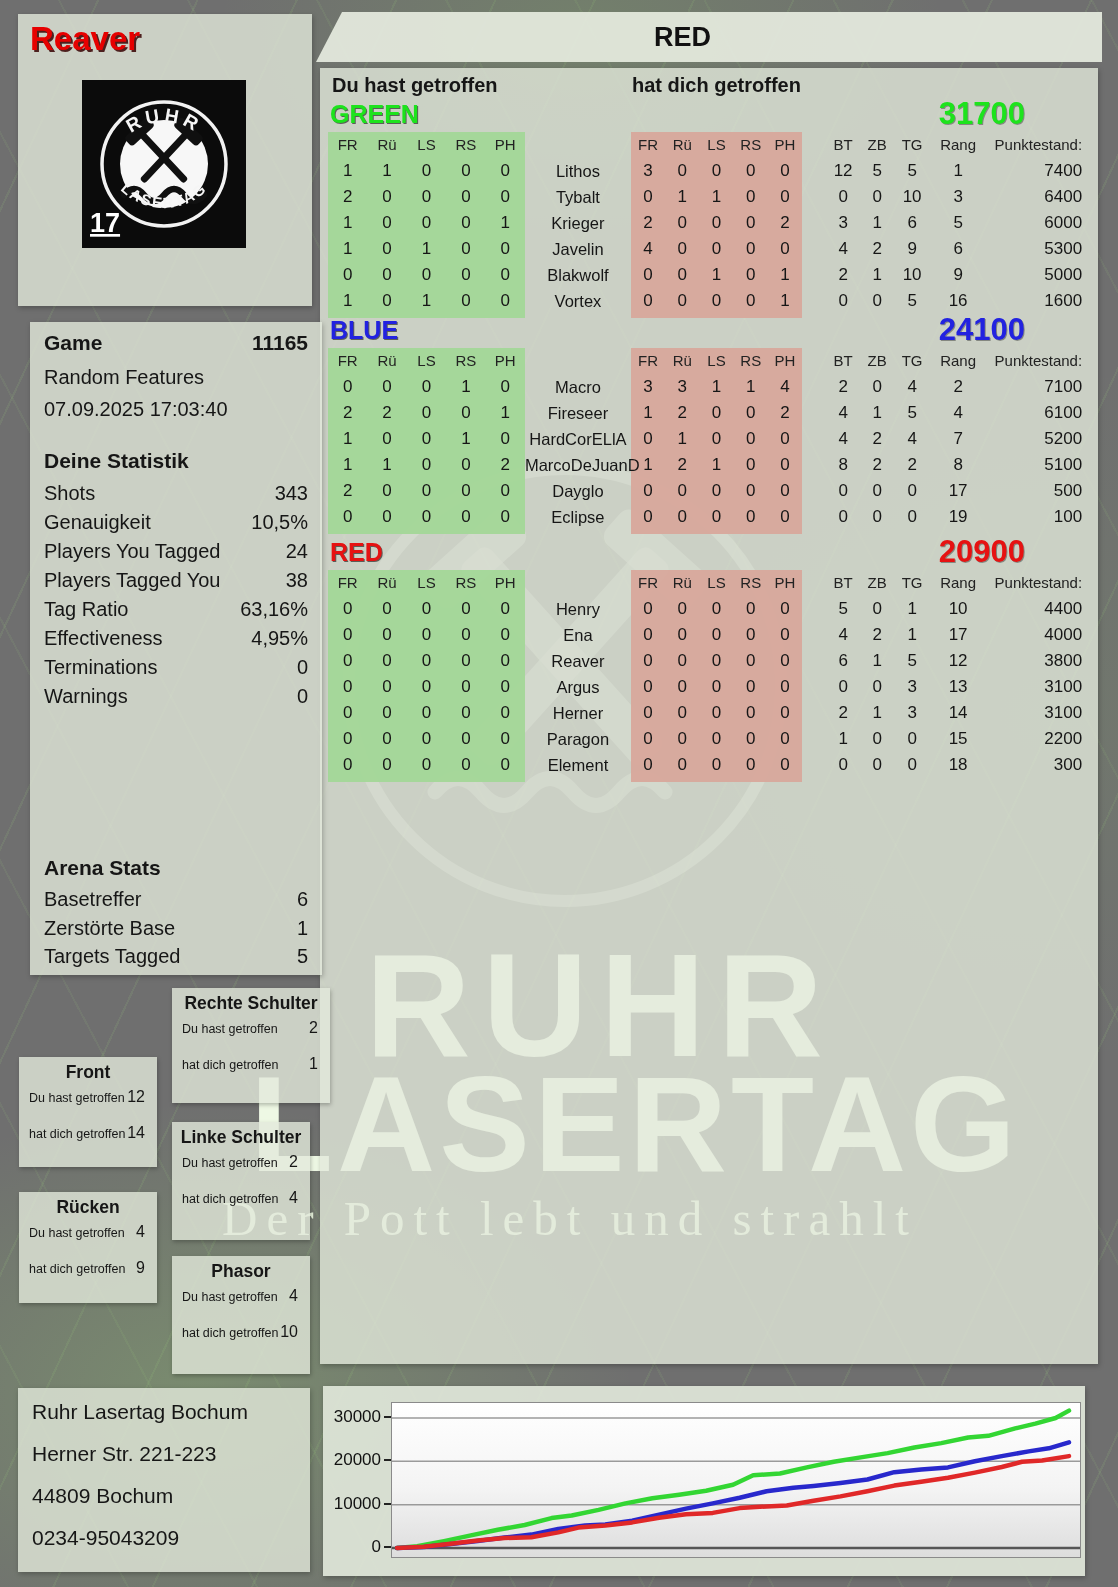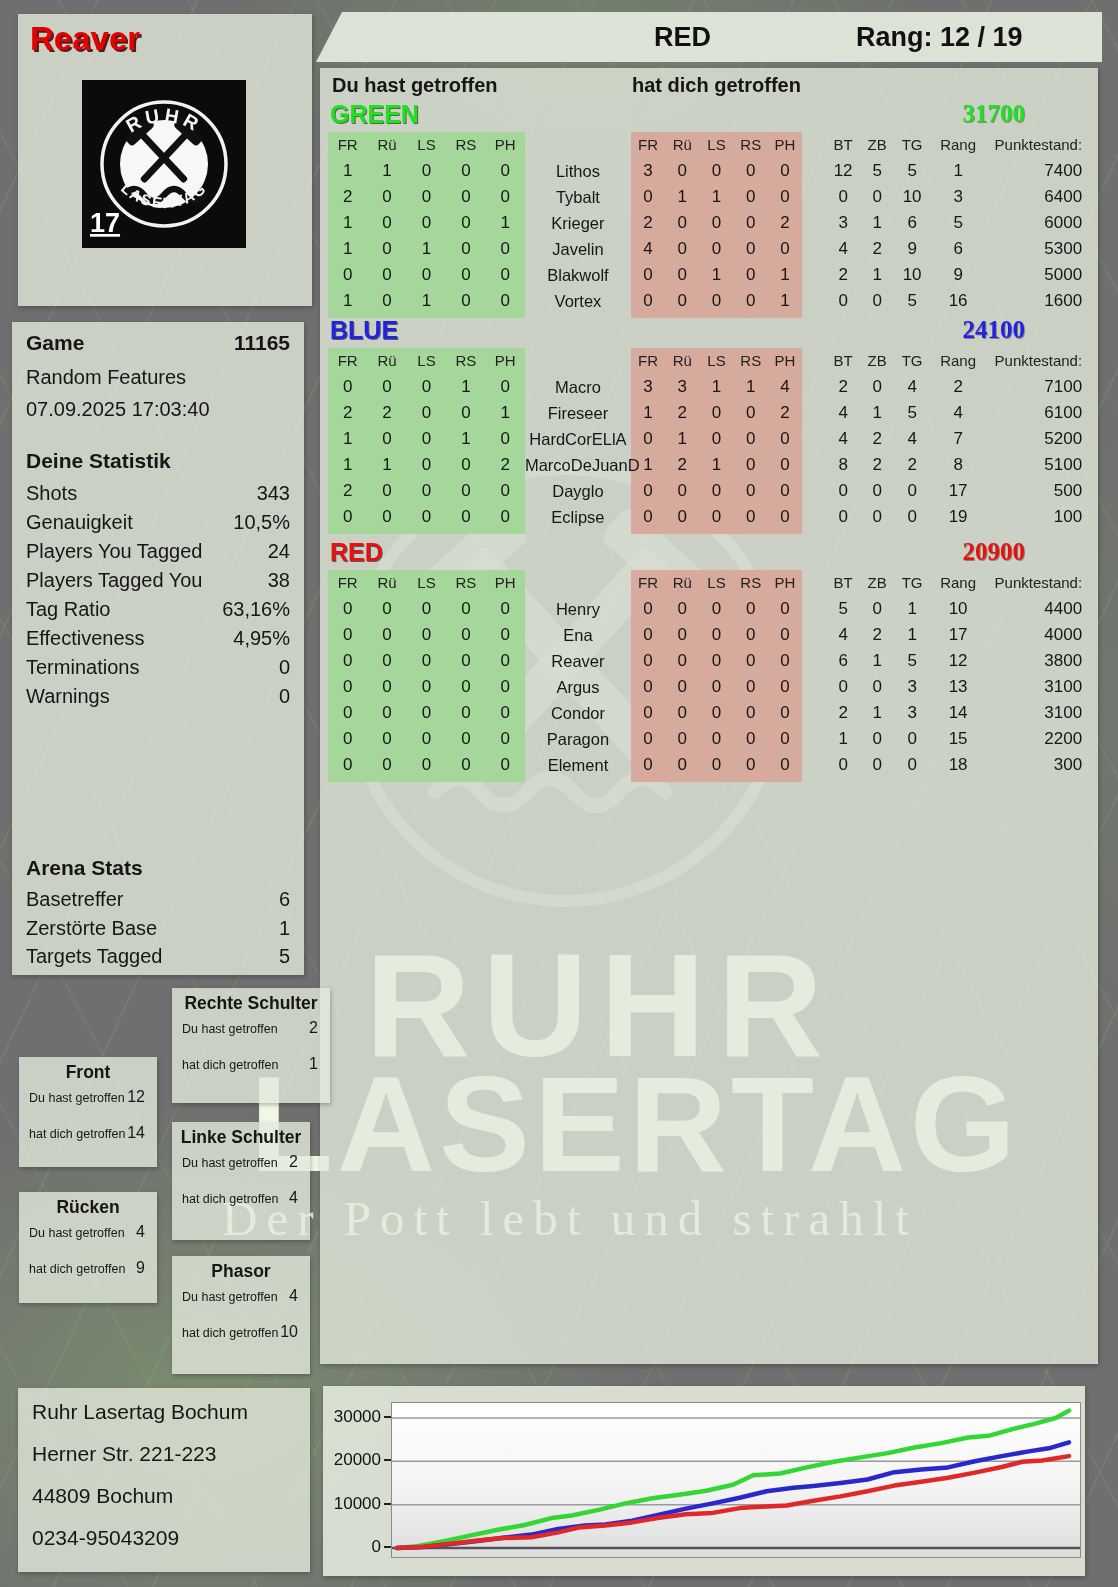--- a/index.html
+++ b/index.html
@@ -35,29 +35,29 @@
   .main{left:320px;top:68px;width:778px;height:1296px;z-index:2;}
   .sec{position:absolute;top:6px;font-size:20px;font-weight:700;}
   .sec-du{left:12px;} .sec-hat{left:312px;}
   .team{position:absolute;left:0;width:721px;}
   .blk{position:absolute;top:34px;}
   .blk.g{left:8px;width:197px;background:rgba(162,215,150,0.92);}
   .blk.r{left:311px;width:171px;background:rgba(216,166,154,0.92);}
   .thead{position:relative;height:34px;line-height:32px;}
   .tname{position:absolute;left:10px;font-size:25px;font-weight:700;
          text-shadow:1px 1px 0 rgba(0,0,0,0.55);}
-  .ttotal{position:absolute;right:16px;font-size:25px;font-weight:700;
-         text-shadow:1px 1px 0 rgba(0,0,0,0.35);font-family:Liberation Serif, serif;}
+  .ttotal{position:absolute;right:16px;font-size:31px;font-weight:700;
+         text-shadow:1px 1px 0 rgba(0,0,0,0.35);}
   .grid{position:relative;display:grid;margin-left:8px;height:26px;line-height:26px;font-size:17px;
     grid-template-columns:repeat(5,39.4px) 106px repeat(5,34.24px) 24px 34px 34px 36px 56px 96px;}
   .grid.ch{font-size:15px;color:#222;}
   .c{text-align:center;} .name{text-align:center;font-size:16.5px;}
   .score{text-align:right;}
   
-  .box-game{left:12px;top:322px;width:292px;height:653px;z-index:3;}
+  .box-game{left:30px;top:322px;width:292px;height:653px;z-index:3;}
   .row{position:absolute;left:14px;right:14px;height:26px;display:flex;
        justify-content:space-between;font-size:20px;line-height:26px;}
   .bold{font-weight:700;font-size:21px;}
   
   .zbox{position:absolute;background:rgba(226,233,219,0.80);z-index:3;box-shadow:1px 2px 4px rgba(0,0,0,0.25);}
   .z0{left:19px;top:1057px;width:138px;height:110px;}
   .z1{left:19px;top:1192px;width:138px;height:111px;}
   .z2{left:172px;top:988px;width:138px;height:115px;padding-left:20px;}
   .z3{left:172px;top:1122px;width:138px;height:118px;}
   .z4{left:172px;top:1256px;width:138px;height:118px;}
@@ -127,21 +127,20 @@
       </text>
       <text font-family="Liberation Sans, sans-serif" font-size="15" font-weight="700" fill="#f5f5f5" letter-spacing="2">
         <textPath href="#arcBot" startOffset="50%" text-anchor="middle">LASERTAG</textPath>
       </text>
       <text x="8" y="152" font-family="Liberation Sans, sans-serif" font-size="27" font-weight="700" fill="#ffffff" text-decoration="underline">17</text>
     </svg>
   </div>
 
   <div class="box band">
     <span class="b-team">RED</span>
-    <span class="b-rank">Rang: 12 / 19</span>
   </div>
 
   <div class="box main">
     <div class="sec sec-du">Du hast getroffen</div>
     <div class="sec sec-hat">hat dich getroffen</div>
     <div>
         <div class="team" style="top:30px;height:220px">
           <div class="blk g" style="height:186px"></div>
           <div class="blk r" style="height:186px"></div>
           <div class="thead">
@@ -524,21 +523,21 @@
             <span class="c">3</span>
             <span class="c">13</span>
             <span class="score">3100</span>
           </div>
           <div class="grid tr">
             <span class="c">0</span>
             <span class="c">0</span>
             <span class="c">0</span>
             <span class="c">0</span>
             <span class="c">0</span>
-            <span class="name">Condor</span>
+            <span class="name">Herner</span>
             <span class="c">0</span>
             <span class="c">0</span>
             <span class="c">0</span>
             <span class="c">0</span>
             <span class="c">0</span>
             <span></span>
             <span class="c">2</span>
             <span class="c">1</span>
             <span class="c">3</span>
             <span class="c">14</span>

